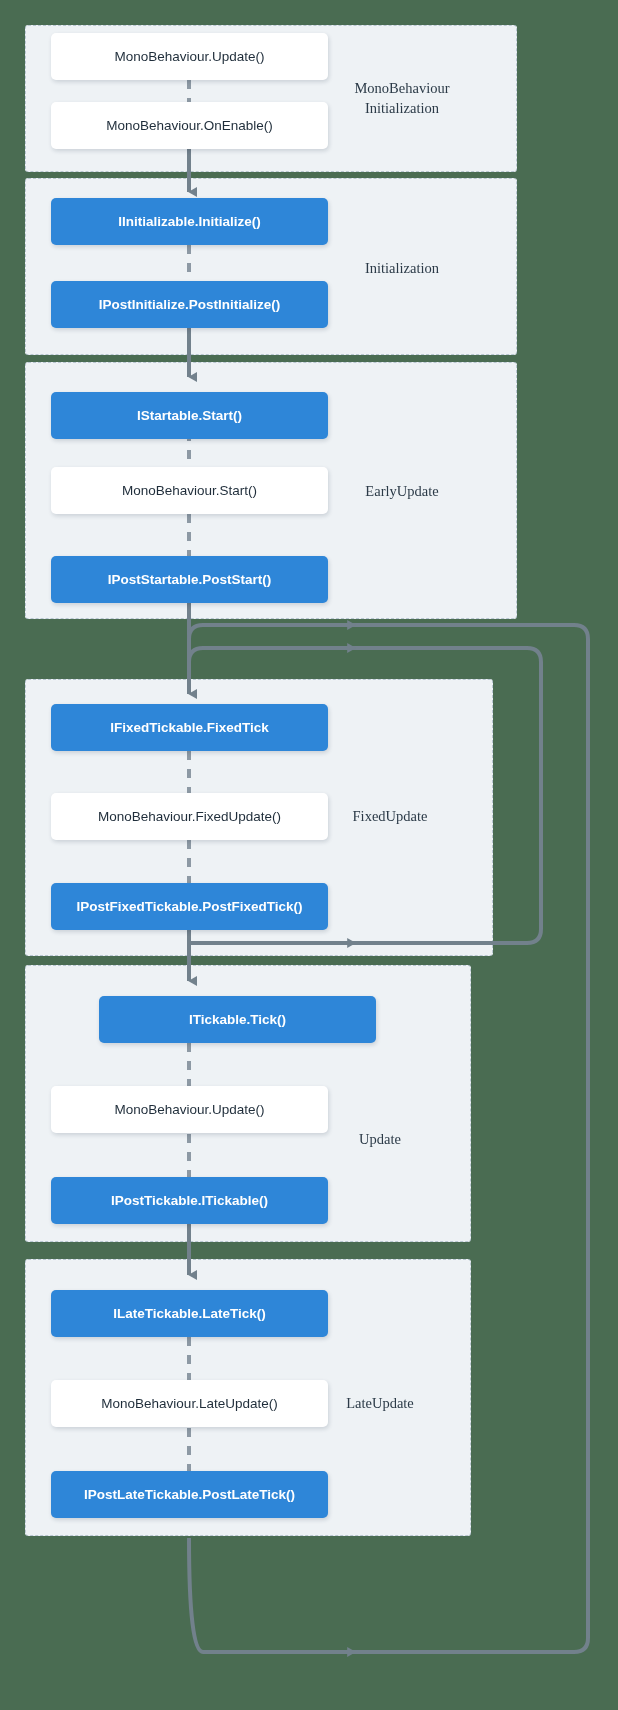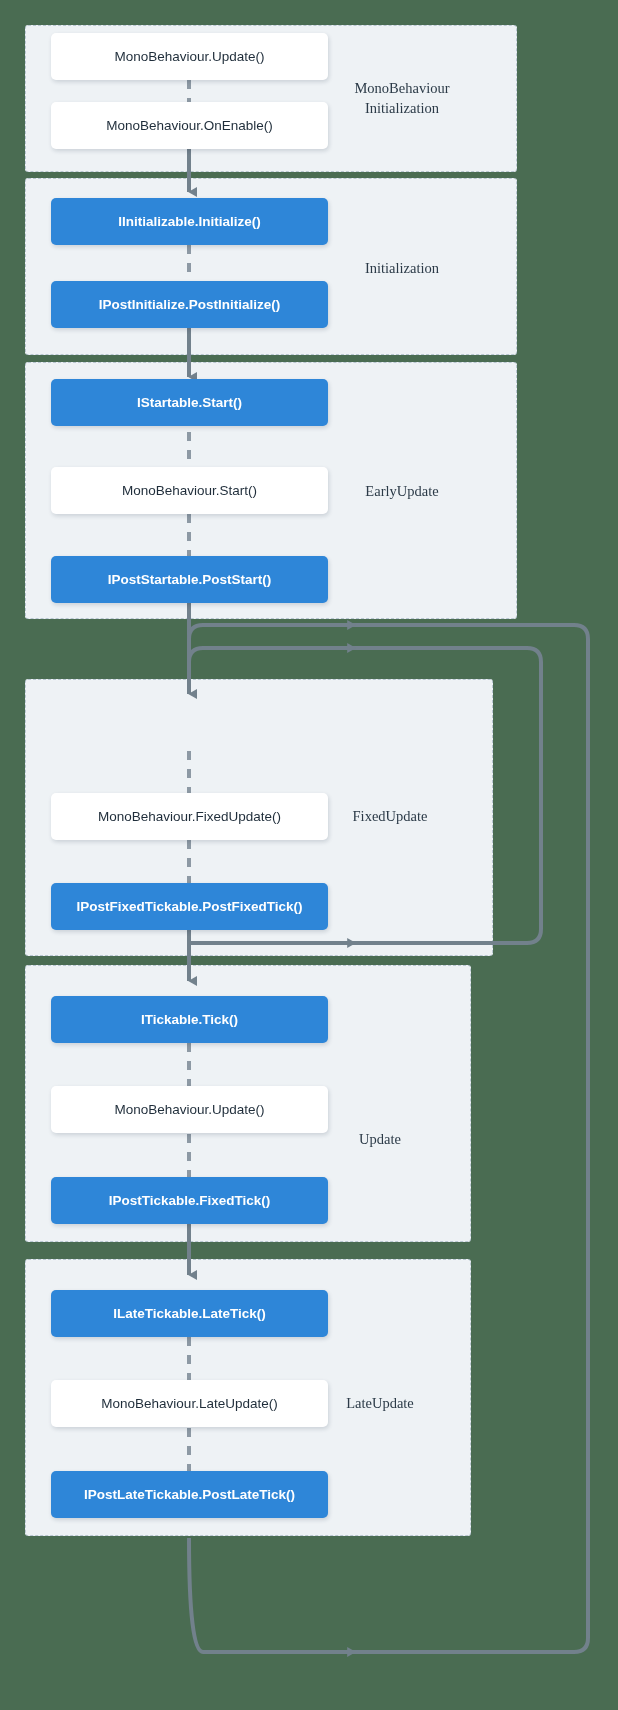--- a/index.html
+++ b/index.html
@@ -161,28 +161,29 @@
   <div class="phase-label" style="left:300px; top:1393px;">
     <div>LateUpdate</div>
   </div>
 
   <div class="node mono" style="top:33px;">MonoBehaviour.Update()</div>
   <div class="node mono" style="top:102px;">MonoBehaviour.OnEnable()</div>
 
   <div class="node blue" style="top:198px;">IInitializable.Initialize()</div>
   <div class="node blue" style="top:281px;">IPostInitialize.PostInitialize()</div>
 
-  <div class="node blue" style="top:379px;">IStartable.Start()</div>
+  <div class="node blue" style="top:392px;">IStartable.Start()</div>
   <div class="node mono" style="top:467px;">MonoBehaviour.Start()</div>
   <div class="node blue" style="top:556px;">IPostStartable.PostStart()</div>
 
+  <div class="node blue" style="top:704px;">IFixedTickable.FixedTick</div>
   <div class="node mono" style="top:793px;">MonoBehaviour.FixedUpdate()</div>
   <div class="node blue" style="top:883px;">IPostFixedTickable.PostFixedTick()</div>
 
-  <div class="node blue" style="top:996px;">ITickable.Tick()</div>
+  <div class="node blue" style="top:996px;margin-left:48px;">ITickable.Tick()</div>
   <div class="node mono" style="top:1086px;">MonoBehaviour.Update()</div>
-  <div class="node blue" style="top:1177px;">IPostTickable.FixedTick()</div>
+  <div class="node blue" style="top:1177px;">IPostTickable.ITickable()</div>
 
   <div class="node blue" style="top:1290px;">ILateTickable.LateTick()</div>
   <div class="node mono" style="top:1380px;">MonoBehaviour.LateUpdate()</div>
   <div class="node blue" style="top:1471px;">IPostLateTickable.PostLateTick()</div>
 
 </div>
 
 </body></html>

